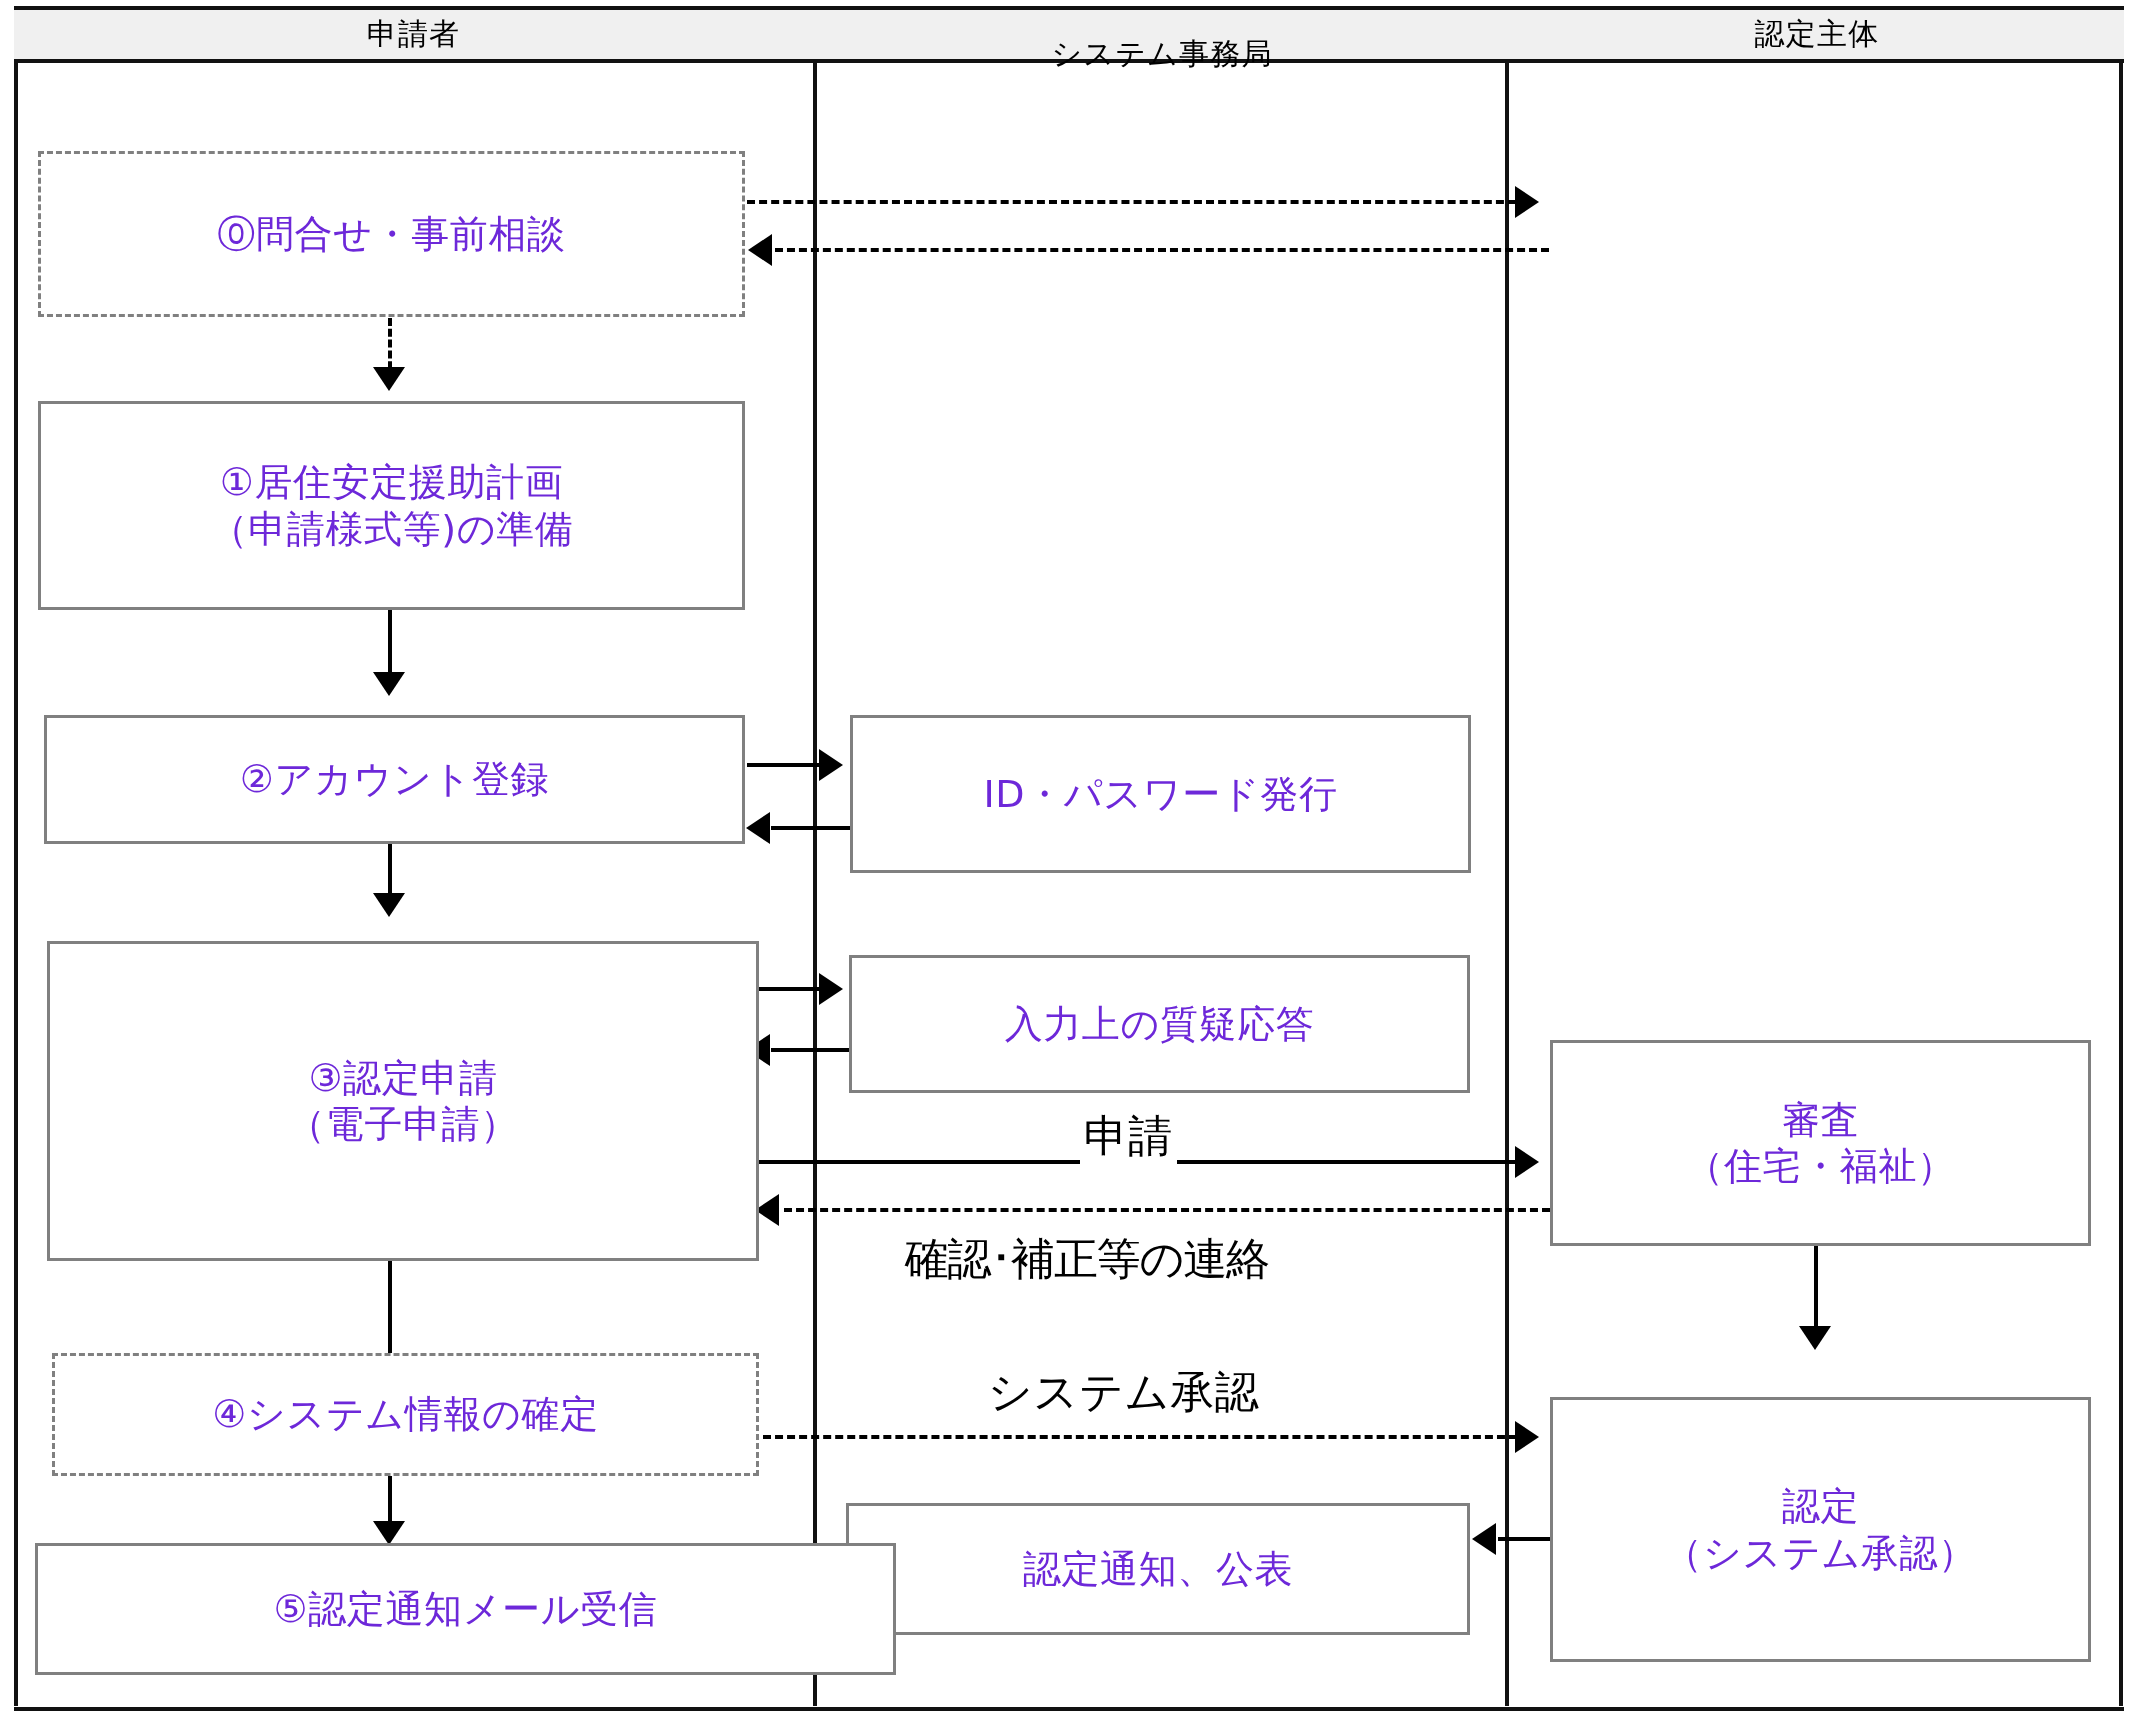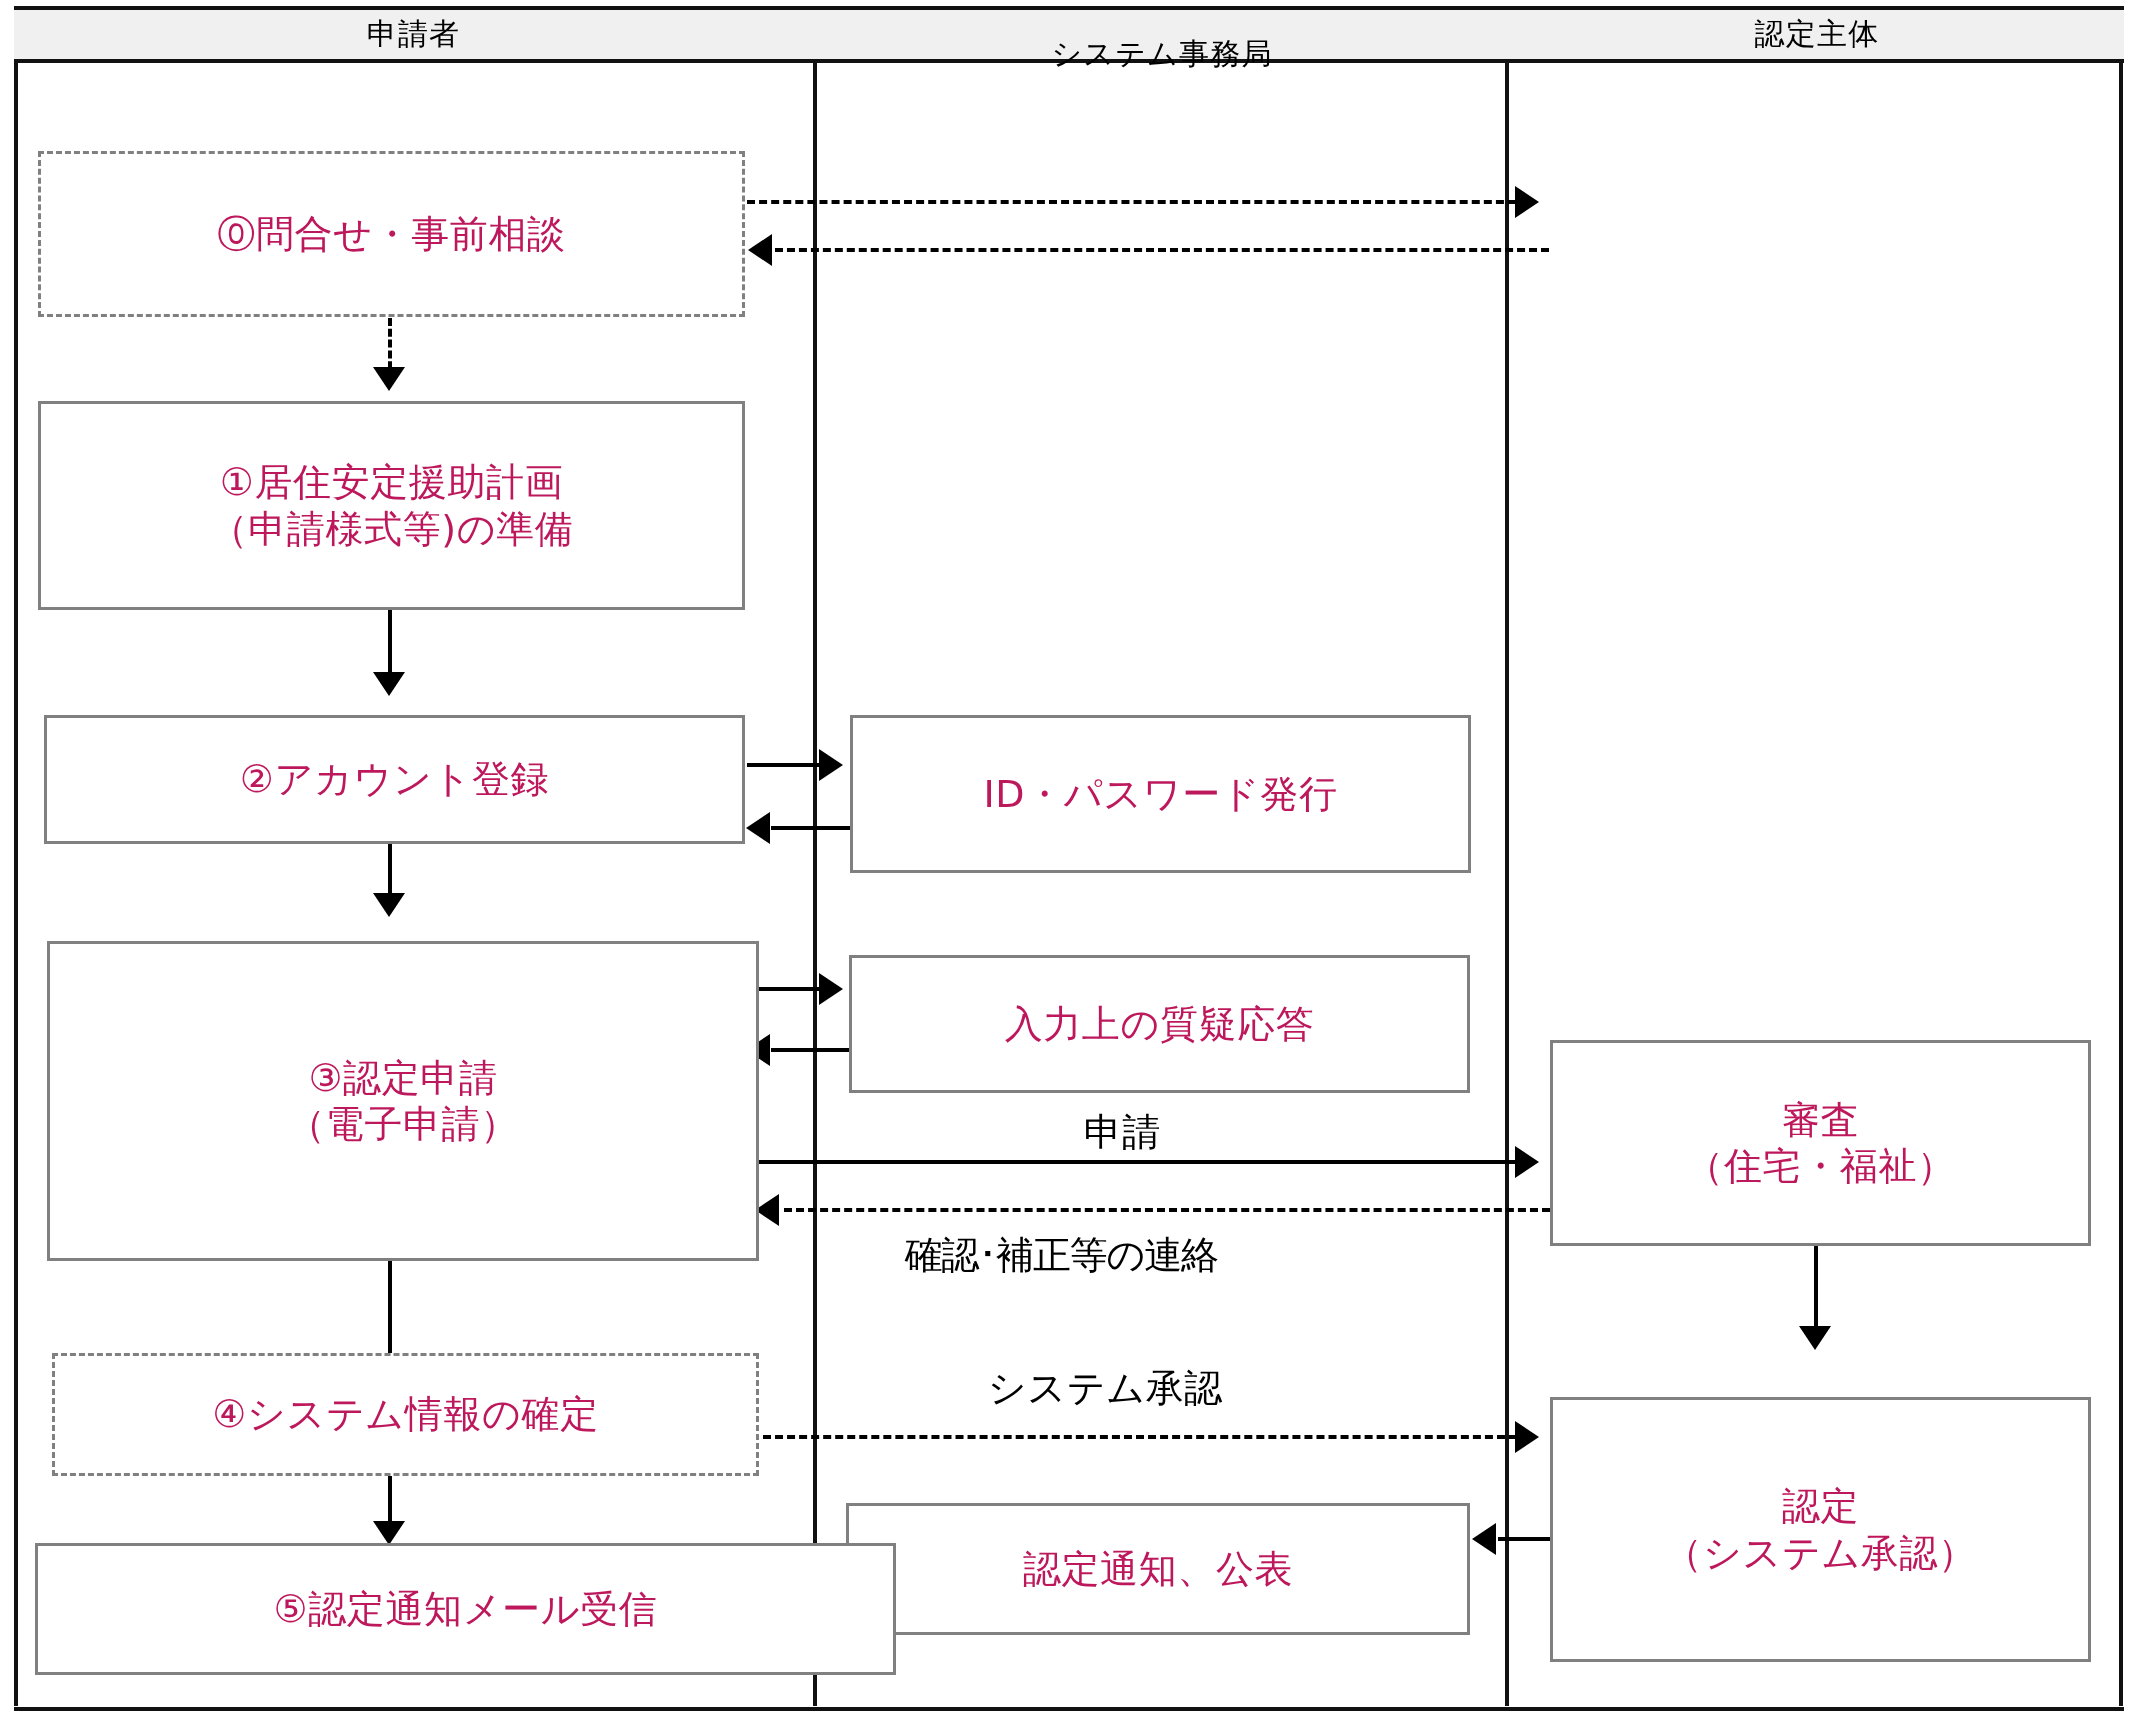--- a/index.html
+++ b/index.html
@@ -61,33 +61,33 @@
     position:absolute;
     box-sizing:border-box;
     background:#ffffff;
     border:3.7px solid #808080;
     display:flex;
     align-items:center;
     justify-content:center;
     text-align:center;
     font-size:38px;
     line-height:1.22;
-    color:#be185d;
+    color:#6d28d9;
     white-space:pre-line;
     letter-spacing:0.6px;
     z-index:6;
   }
   .box.dashed{
     border:3.7px dashed #808080;
   }
 
   
   .edge-label{
     position:absolute;
-    font-size:38px;
+    font-size:44px;
     color:#000;
     white-space:nowrap;
     letter-spacing:0.6px;
     z-index:7;
     background:#ffffff;
     padding:0 3.7px;
   }
   .edge-label.tight{letter-spacing:-1.2px;}
 
   

